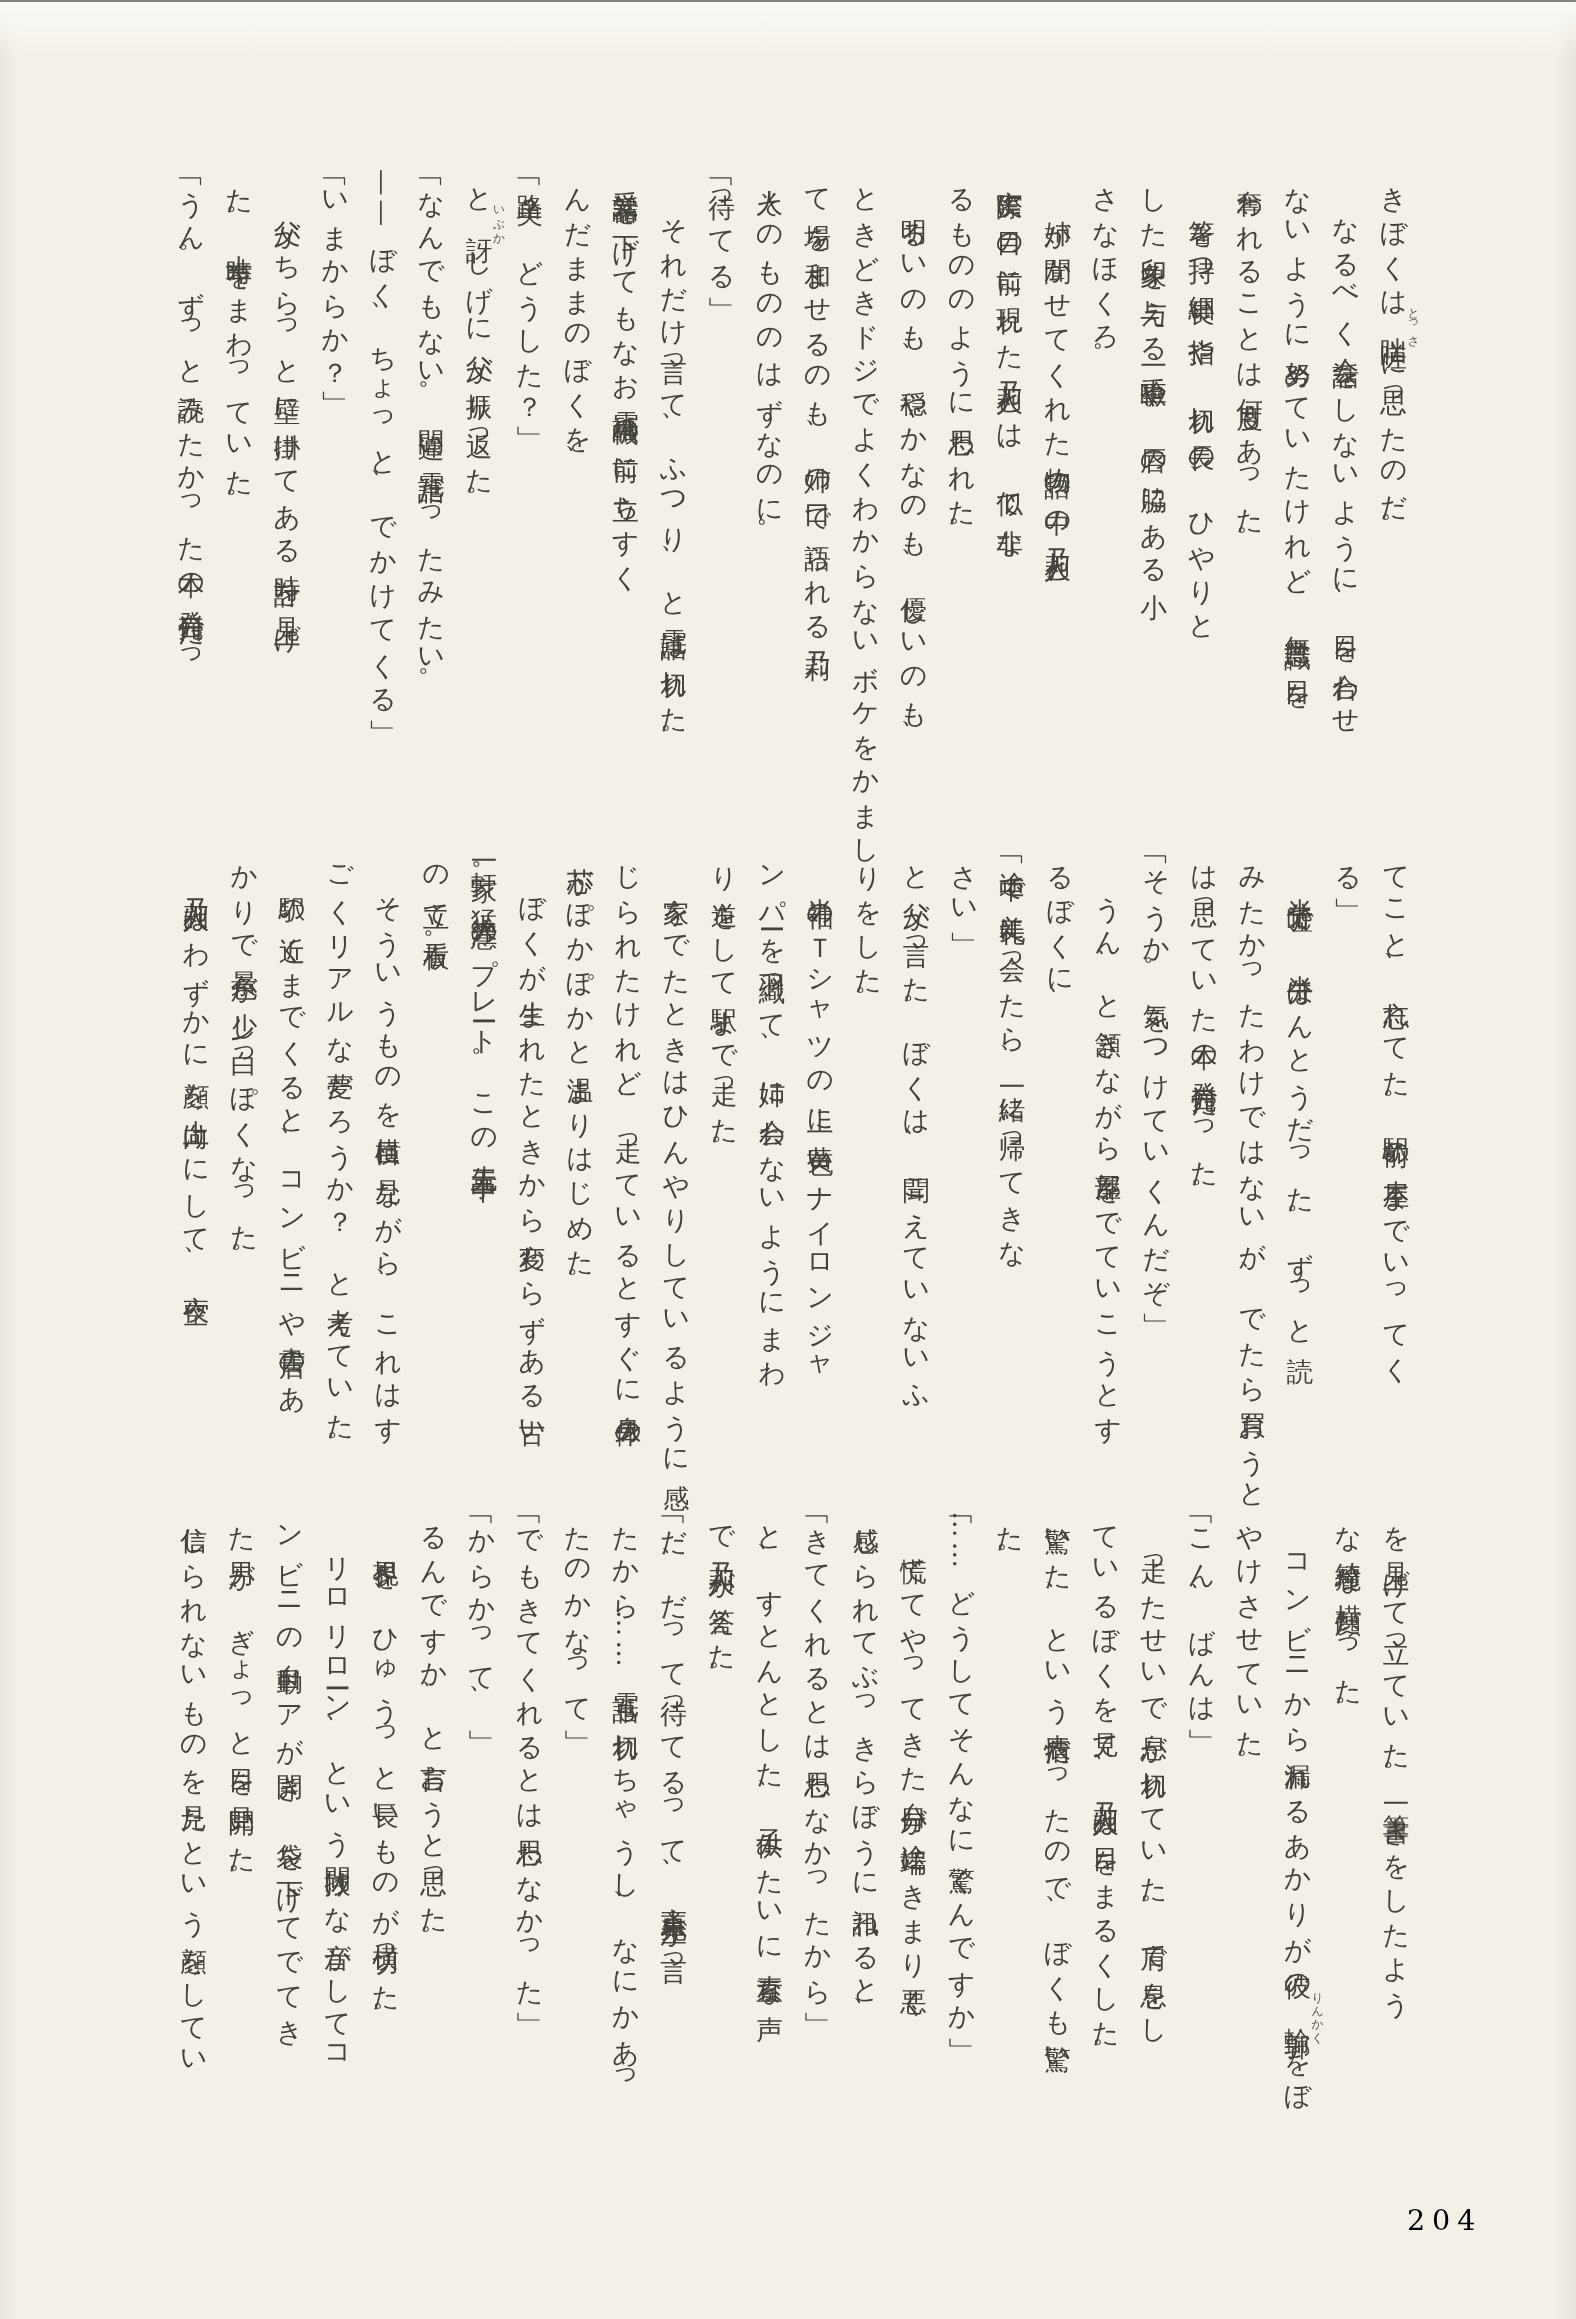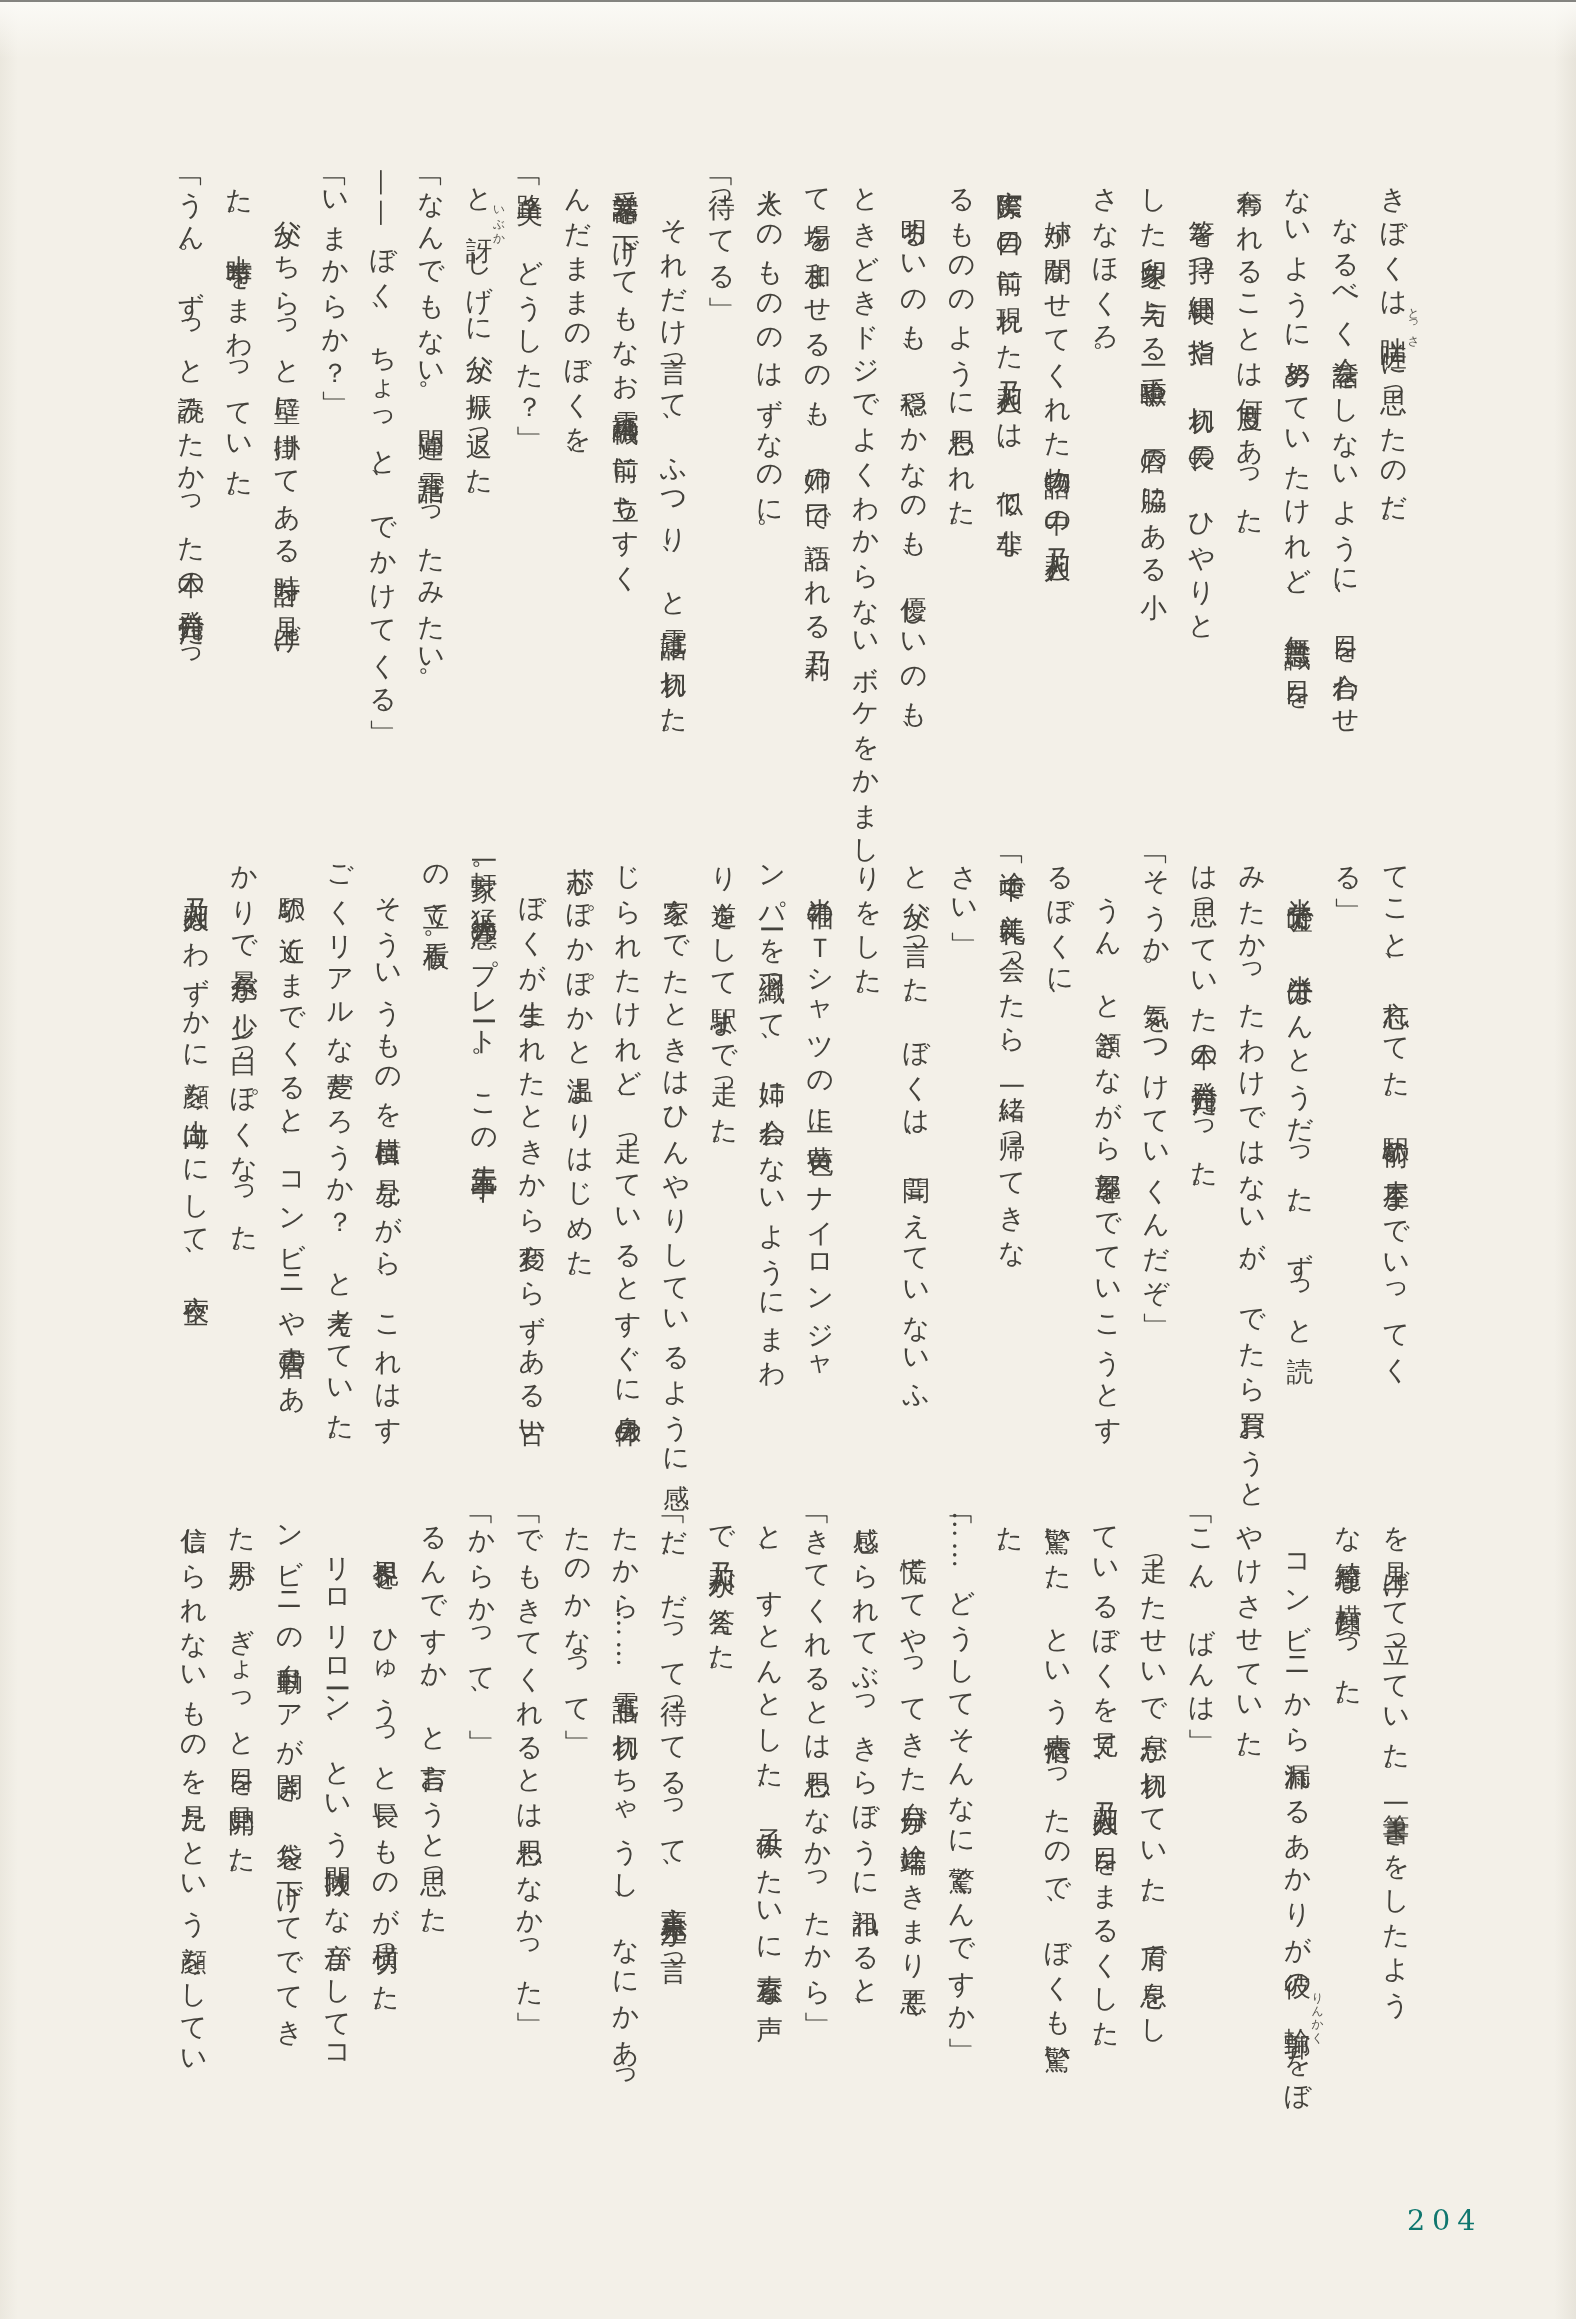--- a/index.html
+++ b/index.html
@@ -45,21 +45,21 @@
     font-size:11.8px;
     letter-spacing:0;
     color:#55534c;
     font-family:"DejaVu Serif","Liberation Serif",serif;
   }
   .page-number{
     position:absolute;
     left:1407px;top:2203px;
     font-size:28.6px;
     letter-spacing:6.9px;
-    color:#0f766e;
+    color:#000000;
   }
 </style>
 </head>
 <body>
 
 <div class="page-surface"></div>
 <div class="scan-edge-top"></div>
 
 <div class="band band-1">
     <p class="tline">きぼくは<ruby><span>咄嗟</span><rt>とっさ</rt></ruby>に思ったのだ。</p>

